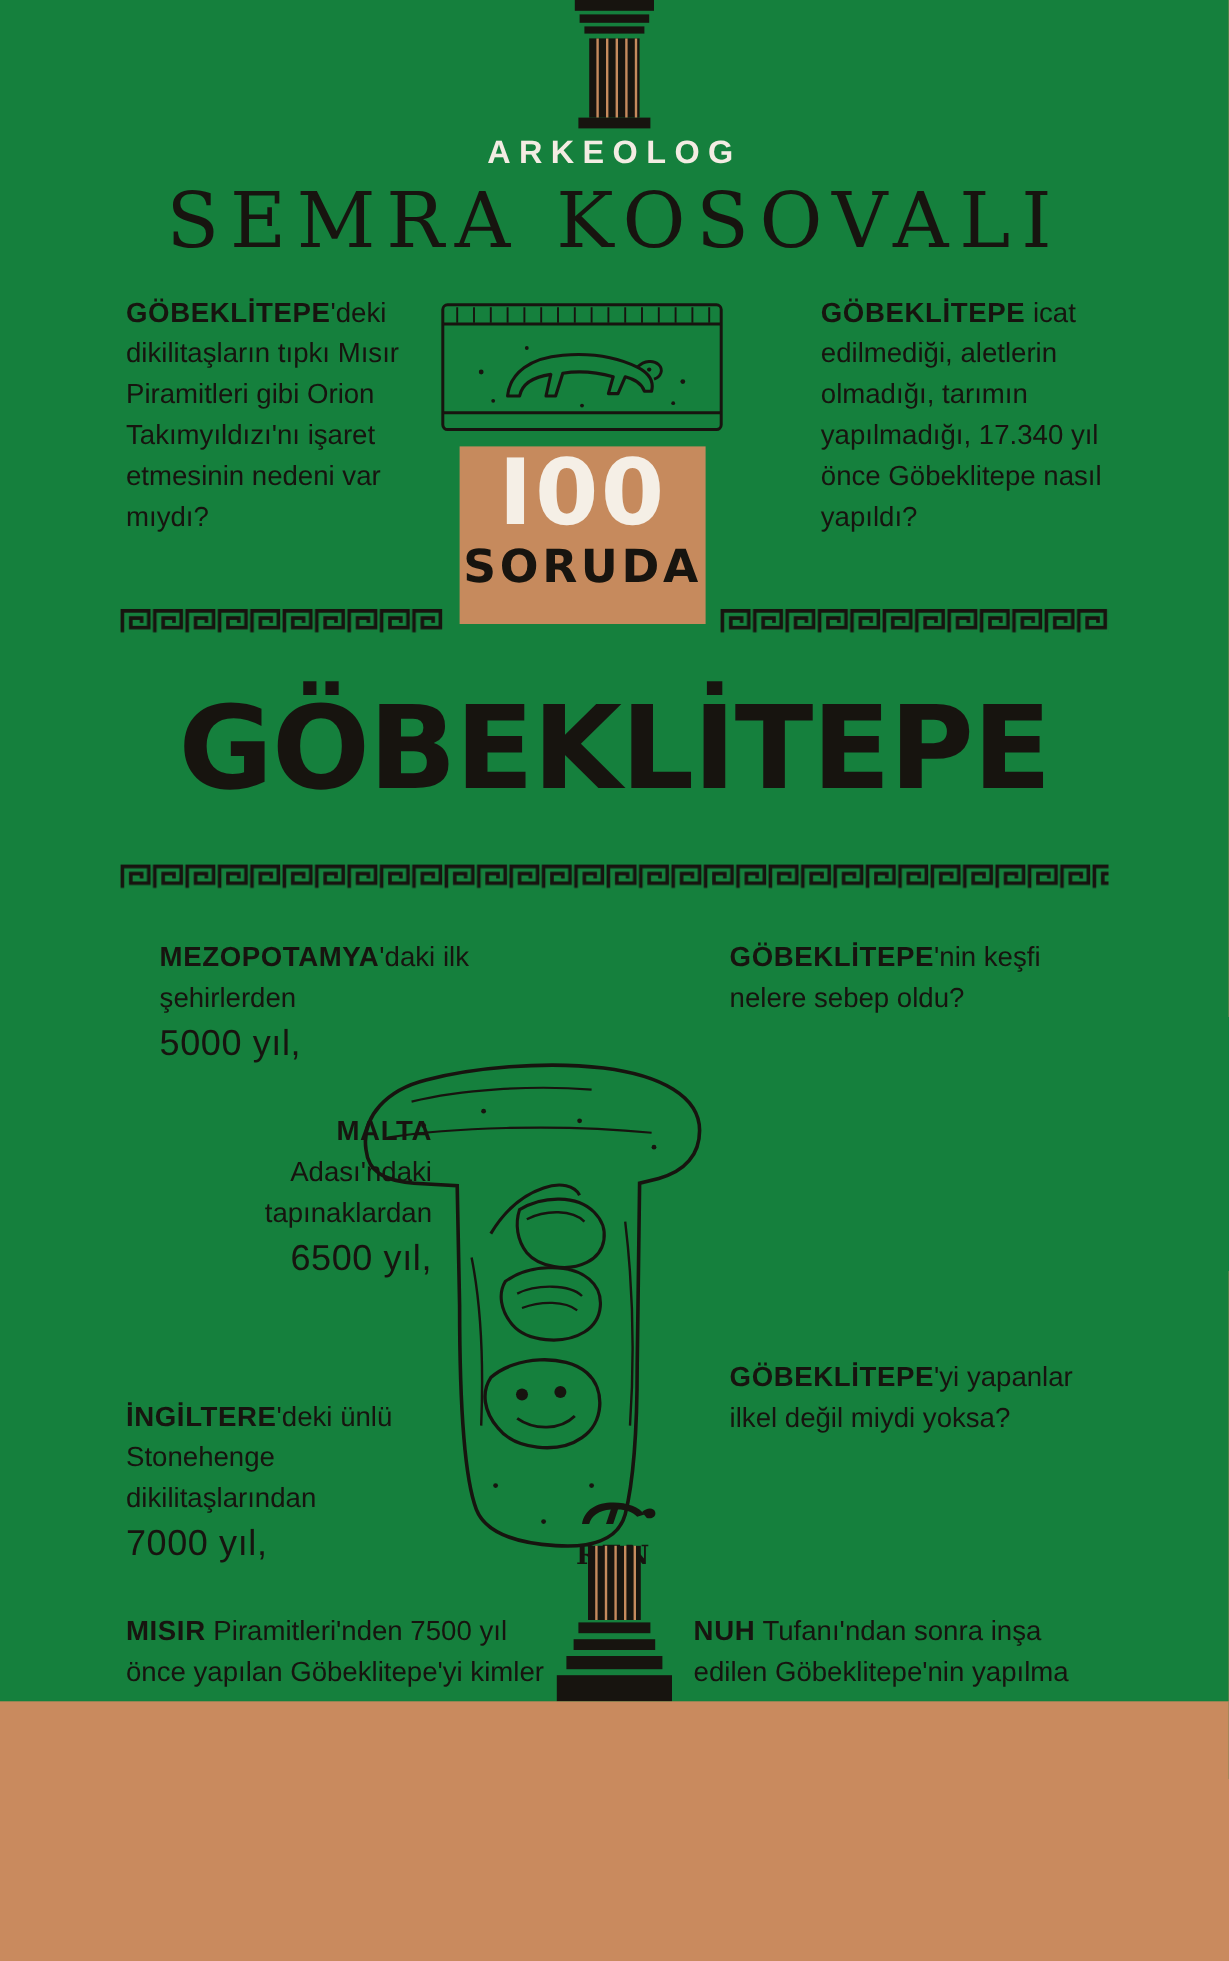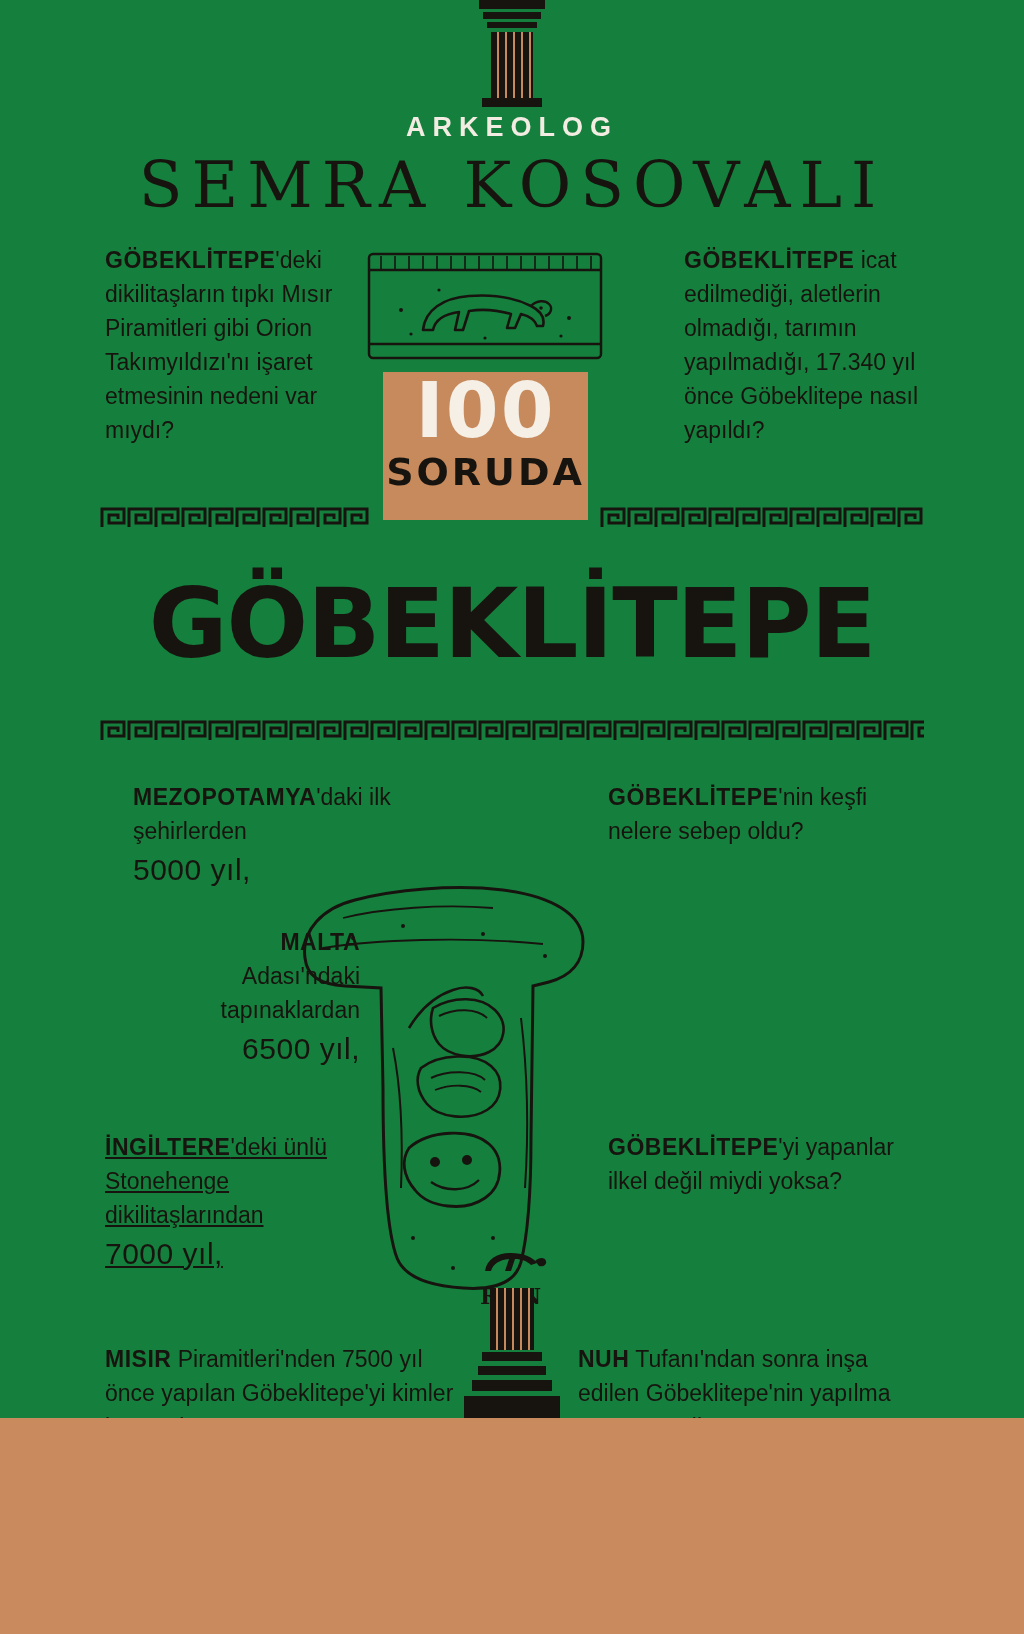--- a/index.html
+++ b/index.html
@@ -130,21 +130,21 @@
     font-weight: bold;
     font-size: 96px;
     letter-spacing: -1px;
     color: #17140f;
     white-space: nowrap;
   }
 
   
   #q-mez   { top: 780px;  left: 105px; width: 265px; margin-left: 28px; }
   #q-malta { top: 925px;  left: 110px; width: 250px; text-align: right; }
-  #q-ing   { top: 1130px; left: 105px; width: 265px; text-decoration: underline; }
+  #q-ing   { top: 1163px; left: 105px; width: 265px; }
 
   #q-kesif { top: 780px;  left: 608px; width: 320px; }
   #q-henuz { top: 920px;  left: 608px; width: 320px; }
   #q-yapan { top: 1130px; left: 608px; width: 320px; }
 
   #q-misir { top: 1342px; left: 105px; width: 360px; }
   #q-nuh   { top: 1342px; left: 578px; width: 350px; }
 
   .num {
     font-family: "Liberation Sans", sans-serif;

